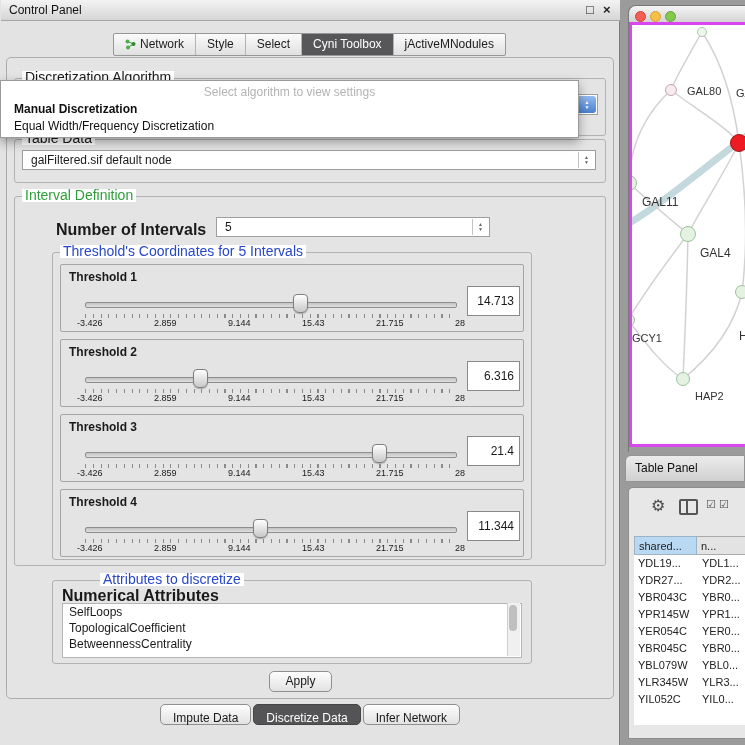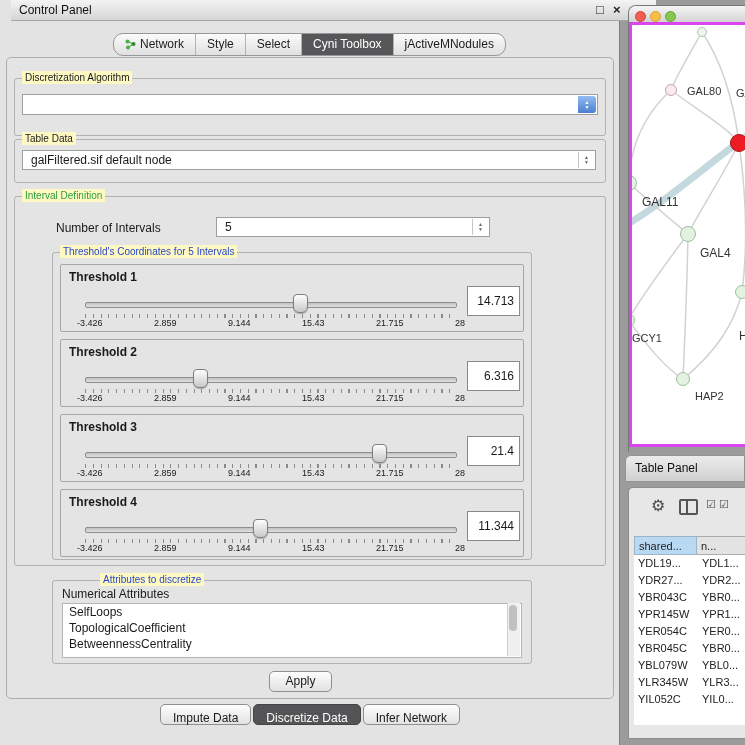--- a/index.html
+++ b/index.html
@@ -2,34 +2,34 @@
 <html><head>
 <meta charset="utf-8">
 <style>
   html,body{margin:0;padding:0;}
   body{width:745px;height:745px;position:relative;background:#9b9b9b;
        font-family:"Liberation Sans",sans-serif;overflow:hidden;color:#1a1a1a;}
   .abs{position:absolute;}
 
   
   .cp{left:0;top:0;width:620px;height:745px;background:#e3e3e3;border-right:1px solid #7d7d7d;box-sizing:border-box;}
-  .cp-titlebar{left:11px;top:0;width:100%;height:20px;background:linear-gradient(#f3f3f3,#d5d5d5);border-bottom:1px solid #a6a6a6;padding-left:26px;}
+  .cp-titlebar{left:1px;top:0;width:100%;height:20px;background:linear-gradient(#f3f3f3,#d5d5d5);border-bottom:1px solid #a6a6a6;}
   .cp-title{left:8px;top:0;line-height:20px;font-size:12px;color:#111;}
   .win-btn{top:0;line-height:20px;font-size:13px;color:#222;font-weight:bold;}
 
   .tabbar{left:0;right:0;top:33px;height:23px;display:flex;justify-content:center;}
-  .seg{display:flex;border:1px solid #979797;border-radius:10px;overflow:hidden;background:linear-gradient(#fbfbfb,#e0e0e0);height:23px;box-sizing:border-box;}
+  .seg{display:flex;border:1px solid #979797;border-radius:2px;overflow:hidden;background:linear-gradient(#fbfbfb,#e0e0e0);height:23px;box-sizing:border-box;}
   .seg .tab{padding:0 11px;font-size:12px;line-height:21px;color:#1c1c1c;border-left:1px solid #b3b3b3;display:flex;align-items:center;gap:4px;white-space:nowrap;}
   .seg .tab:first-child{border-left:none;}
   .seg .tab.active{background:#57575a;color:#fff;}
 
   .mainbox{left:6px;top:57px;width:606px;height:640px;border:1px solid #adadad;border-radius:5px;background:#e4e4e4;}
 
   .group{border:1px solid #b2b2b2;border-radius:3px;}
-  .gtitle{font-size:10px;background:#fef9c3;padding:0 3px;line-height:13px;white-space:nowrap;z-index:2;}
+  .gtitle{font-size:14px;background:#ffffff;padding:0 3px;line-height:13px;white-space:nowrap;z-index:2;}
   .gtitle.green{color:#2e9e3a;}
   .gtitle.blue{color:#2847c8;}
 
   .combo{background:#fff;border:1px solid #9e9e9e;border-radius:0;box-sizing:border-box;}
   .combo .cval{position:absolute;left:8px;top:0;font-size:12px;line-height:18px;white-space:nowrap;}
   .combo .stepper{position:absolute;right:1px;top:1px;bottom:1px;width:15px;border-left:1px solid #c4c4c4;
     display:flex;flex-direction:column;align-items:center;justify-content:center;color:#666;font-size:5px;line-height:5px;}
   .stepper.aqua{width:18px;border-left:none;border-radius:0 3px 3px 0;background:linear-gradient(#93bbf0,#4a80d0);color:#fff;}
 
   .dropdown{left:0;top:80px;width:577px;height:56px;background:#fff;border:1px solid #9a9a9a;
@@ -42,21 +42,21 @@
   .slider{position:absolute;left:24px;top:29px;width:372px;height:18px;}
   .track{position:absolute;left:0;right:0;top:8px;height:4px;background:linear-gradient(#c2c2c2,#e0e0e0);border:1px solid #8e8e8e;border-radius:2px;}
   .thumb{position:absolute;top:0;width:13px;height:17px;background:linear-gradient(#fefefe,#c8c8c8);
     border:1px solid #7f7f7f;border-radius:4px 4px 6px 6px;box-shadow:0 1px 1px rgba(0,0,0,.25);}
   .ticks{position:absolute;left:24px;width:372px;height:4px;
     background-image:repeating-linear-gradient(90deg,#8a8a8a 0,#8a8a8a 1px,transparent 1px,transparent 7.75px);}
   .scale{position:absolute;left:16px;width:388px;display:flex;justify-content:space-between;font-size:9px;color:#1a1a1a;}
   .val-box{position:absolute;left:406px;top:21px;width:46px;height:28px;background:#fff;border:1px solid #8a8a8a;
     font-size:12px;line-height:28px;text-align:right;padding-right:5px;}
 
-  .blabel{font-size:12px;font-weight:normal;}
+  .blabel{font-size:16px;font-weight:bold;}
   .list{background:#fff;border:1px solid #b5b5b5;overflow:hidden;}
   .list-item{font-size:12px;line-height:16px;padding-left:6px;white-space:nowrap;}
   .sbar{position:absolute;right:0;top:0;bottom:0;width:12px;background:#f0f0f0;border-left:1px solid #cfcfcf;}
   .sbar-thumb{position:absolute;left:1px;top:2px;width:8px;height:26px;background:#c0c0c0;border-radius:4px;}
 
   .btn{background:linear-gradient(#fdfdfd,#e2e2e2);border:1px solid #8f8f8f;border-radius:5px;
     font-size:12px;text-align:center;line-height:19px;box-sizing:border-box;}
   .btabbar{left:0;width:620px;top:704px;display:flex;justify-content:center;gap:2px;}
   .btab{padding:4px 12px;height:21px;line-height:19px;}
   .btab.active{background:#545457;color:#fff;border-color:#454545;}
@@ -134,20 +134,25 @@
 
   <div class="abs group" style="left:14px;top:78px;width:590px;height:56px;"></div>
   <span class="abs gtitle" style="left:22px;top:71px;">Discretization Algorithm</span>
   <div class="abs combo" style="left:22px;top:94px;width:576px;height:21px;">
     <div class="stepper aqua">
       <span>▲</span>
       <span>▼</span>
     </div>
   </div>
 
+  <div class="abs dropdown">
+    <div class="abs dd-placeholder">Select algorithm to view settings</div>
+    <div class="abs dd-item" style="top:21px;font-weight:bold;">Manual Discretization</div>
+    <div class="abs dd-item" style="top:38px;">Equal Width/Frequency Discretization</div>
+  </div>
 
   <div class="abs group" style="left:14px;top:139px;width:590px;height:42px;"></div>
   <span class="abs gtitle" style="left:22px;top:132px;">Table Data</span>
   <div class="abs combo" style="left:22px;top:150px;width:574px;height:20px;">
     <span class="cval">galFiltered.sif default node</span>
     <div class="stepper">
       <span>▲</span>
       <span>▼</span>
     </div>
   </div>

